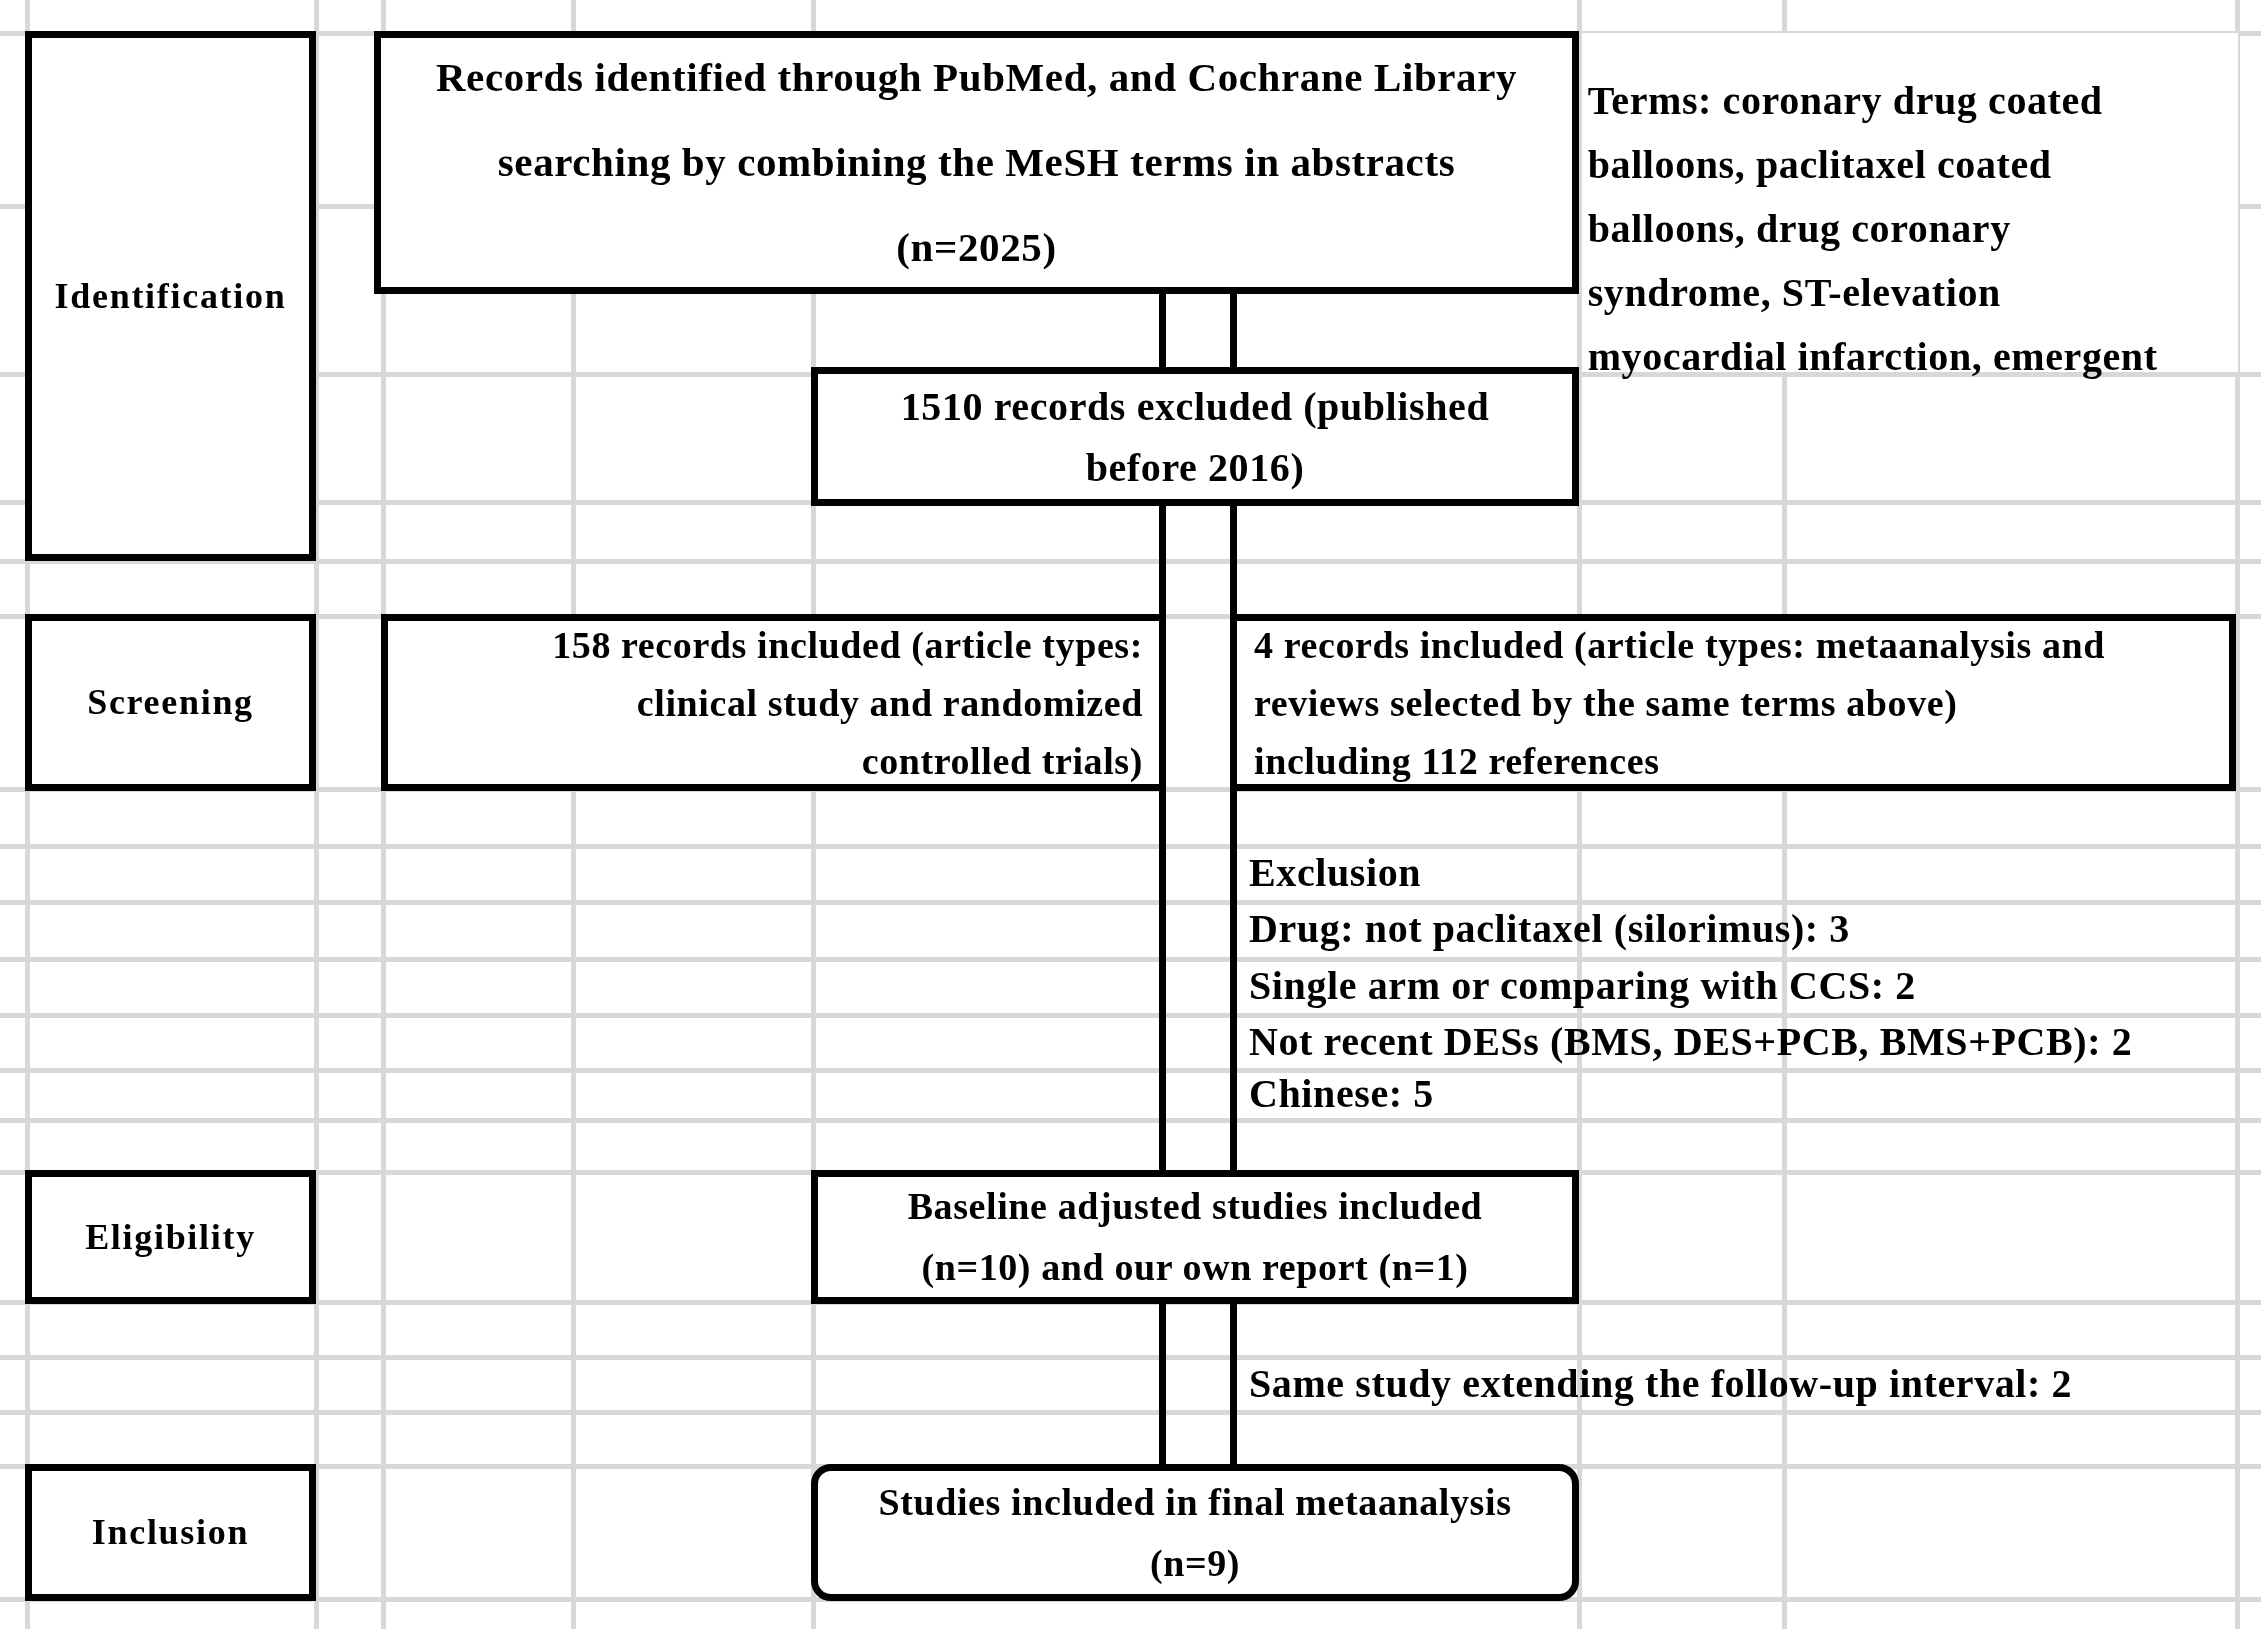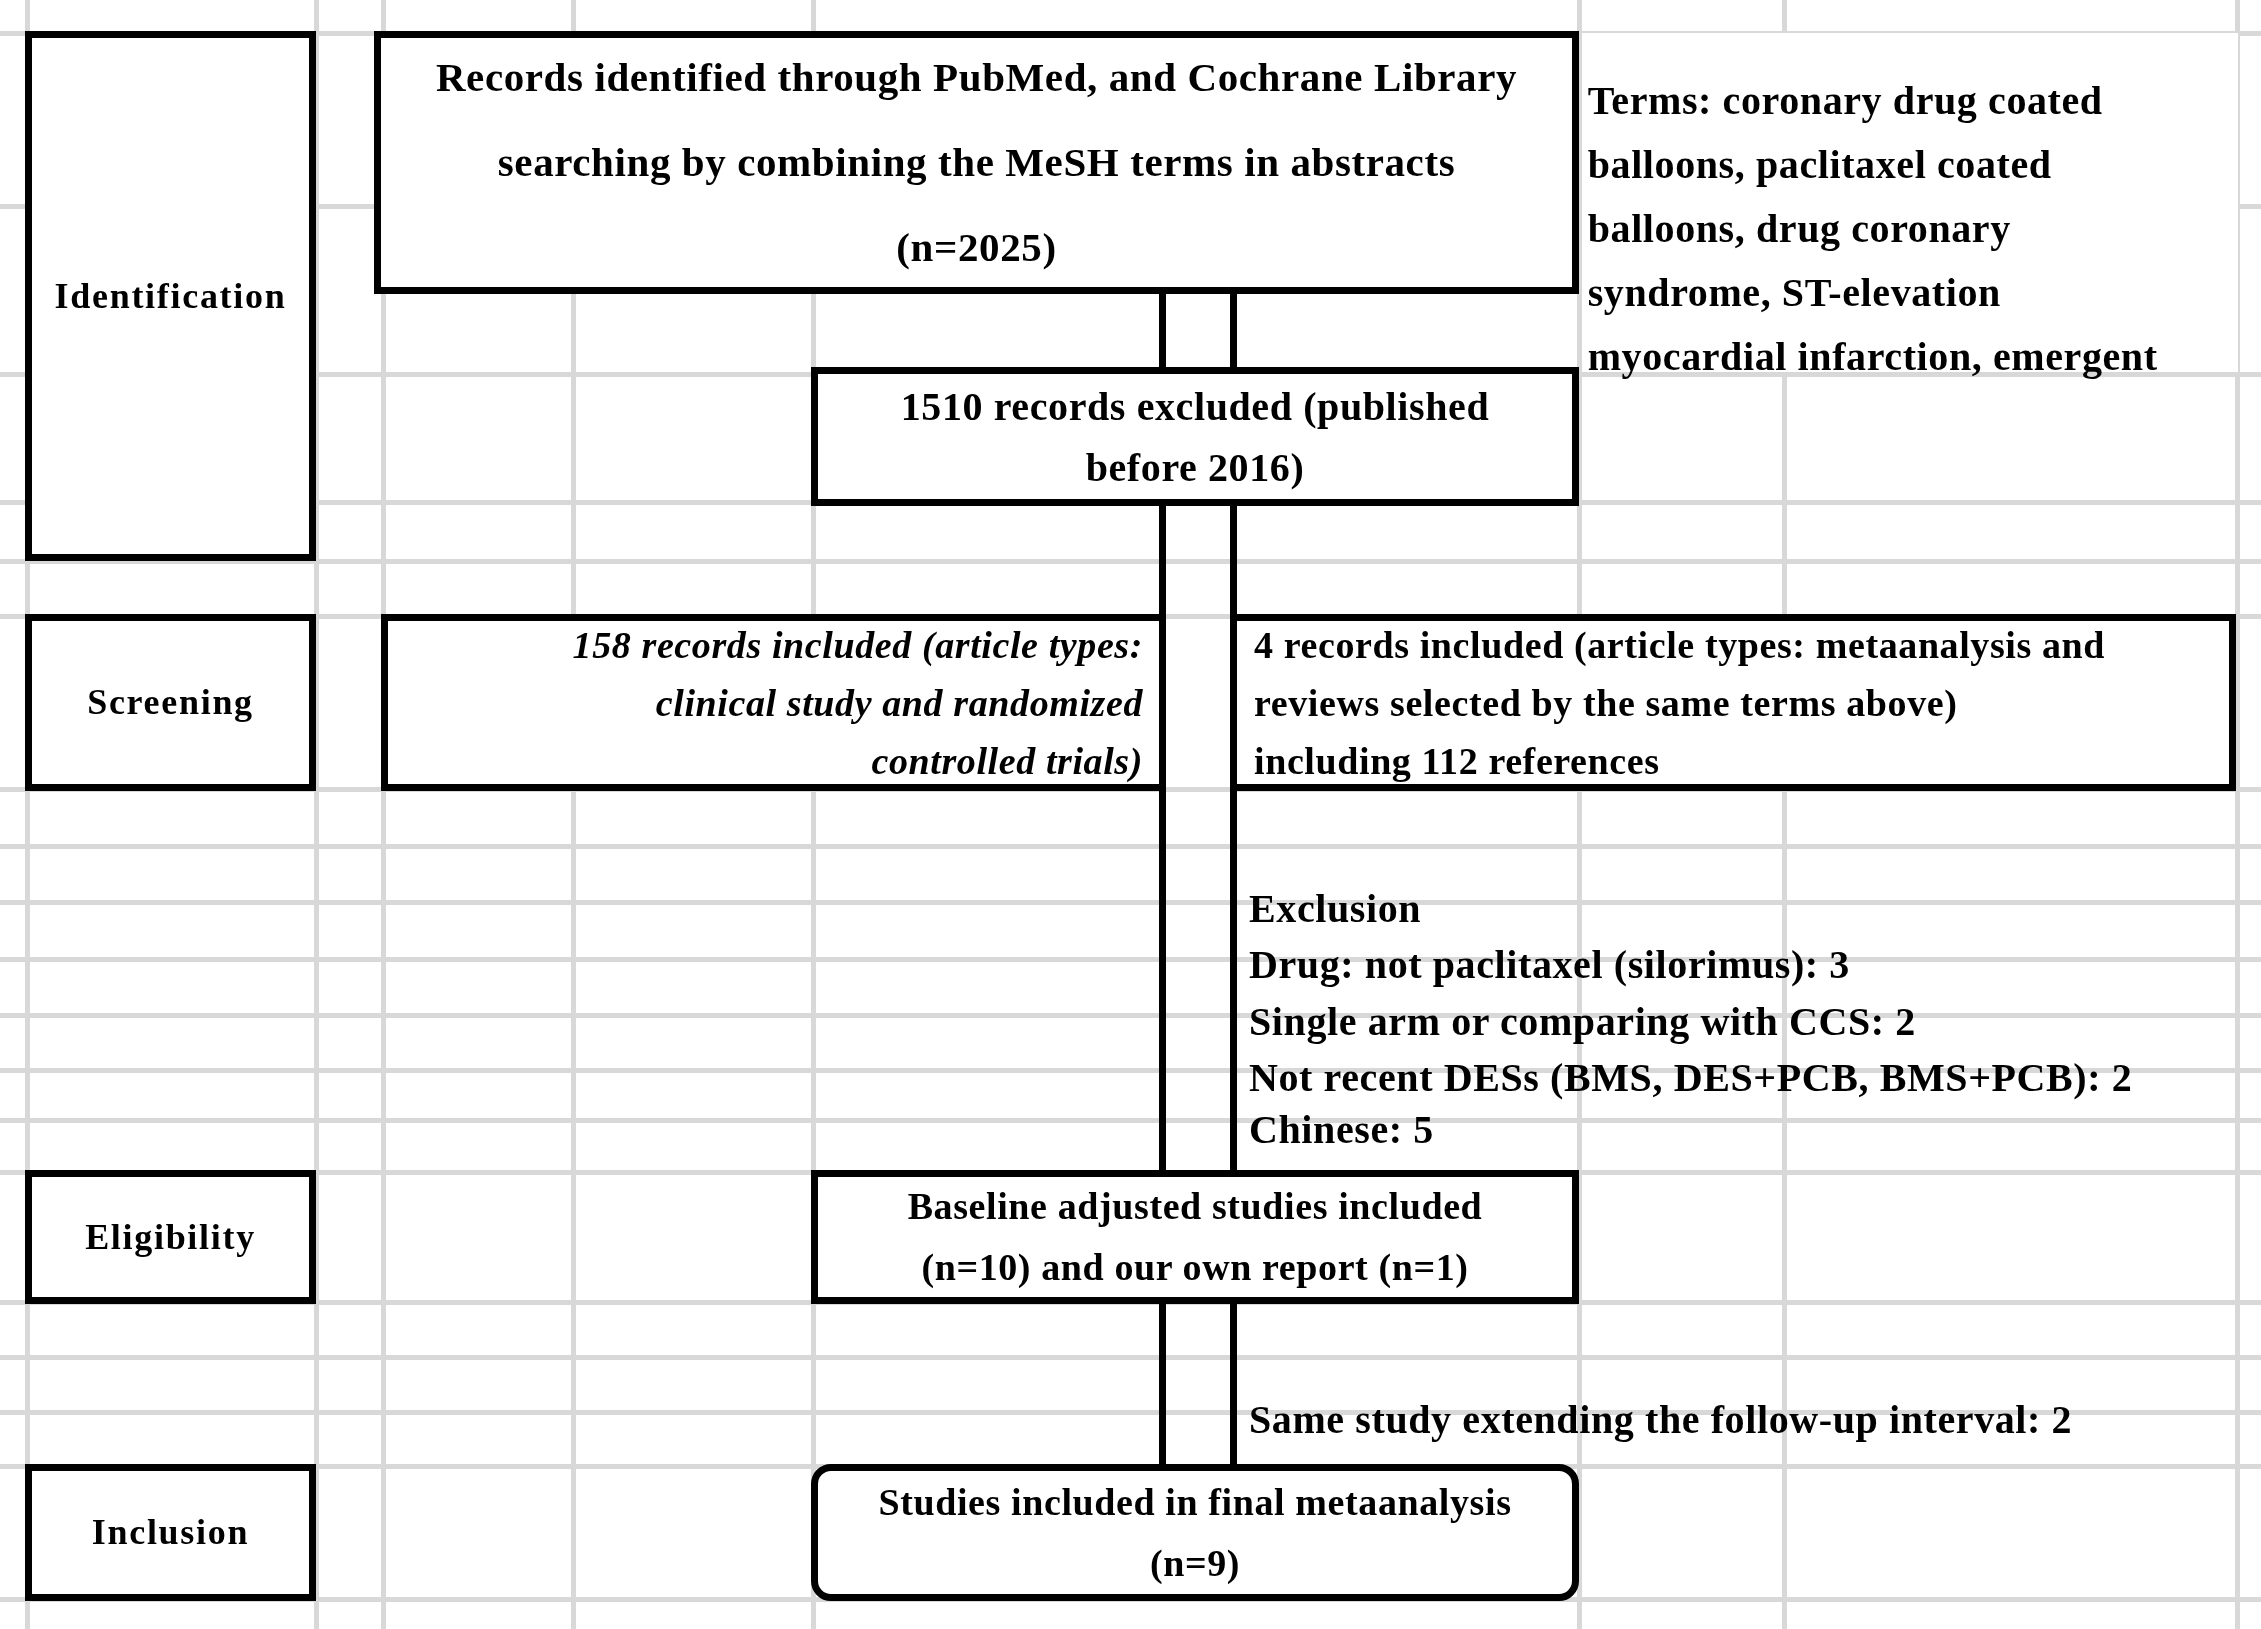--- a/index.html
+++ b/index.html
@@ -27,35 +27,35 @@
   }
   .center{align-items:center;text-align:center;}
   .rightal{align-items:flex-end;text-align:right;padding-right:16px;}
   .leftal{align-items:flex-start;text-align:left;padding-left:17px;}
   .line{white-space:nowrap;}
   .stage{font-size:36px;letter-spacing:1.7px;line-height:41px;}
   #box-identified{left:374px;top:31px;width:1205px;height:263px;font-size:41px;line-height:85px;}
   #box-id-label{left:25px;top:31px;width:291px;height:530px;}
   #box-1510{left:811px;top:367px;width:768px;height:139px;font-size:40px;}
   #box-screening-label{left:25px;top:614px;width:291px;height:177px;}
-  #box-158{left:381px;top:614px;width:785px;height:177px;line-height:58px;font-style:italic;}
+  #box-158{left:381px;top:614px;width:785px;height:177px;line-height:58px;}
   #box-4{left:1230px;top:614px;width:1006px;height:177px;line-height:58px;}
   #box-eligibility-label{left:25px;top:1170px;width:291px;height:134px;}
   #box-baseline{left:811px;top:1170px;width:768px;height:134px;align-items:center;}
   #box-inclusion-label{left:25px;top:1464px;width:291px;height:137px;}
   #box-final{left:811px;top:1464px;width:768px;height:137px;border-radius:20px;}
   
   #terms-note{
     position:absolute;left:1582px;top:33px;width:656px;height:339px;background:#fff;
     z-index:2;padding:36px 0 0 5.7px;box-sizing:border-box;
     font-size:40px;letter-spacing:0.6px;line-height:64px;text-align:left;
   }
   .note-row{
     position:absolute;left:1249px;height:57px;display:flex;align-items:center;
-    z-index:2;font-size:40px;letter-spacing:0.6px;white-space:nowrap;margin-top:36px;
+    z-index:2;font-size:40px;letter-spacing:0.6px;white-space:nowrap;
   }
   #excl-title{top:844px;}
   #excl-1{top:900px;}
   #excl-2{top:957px;}
   #excl-3{top:1013px;}
   #excl-4{top:1068px;height:50px;}
   #same-study{top:1355px;}
 </style>
 </head>
 <body>

